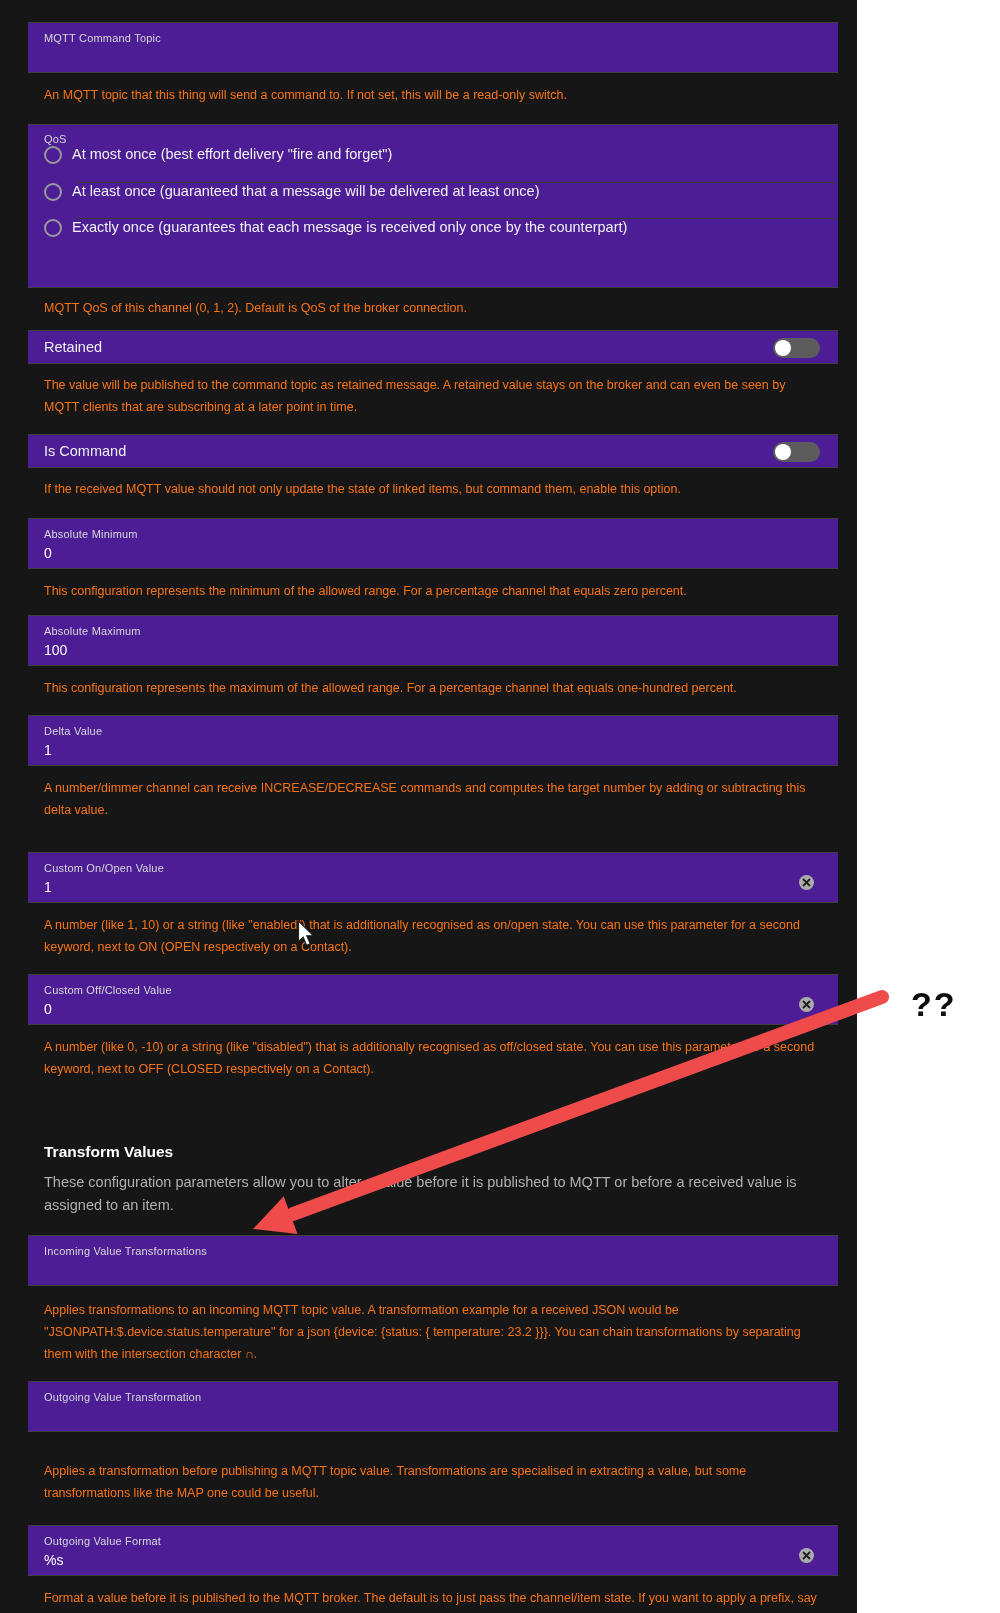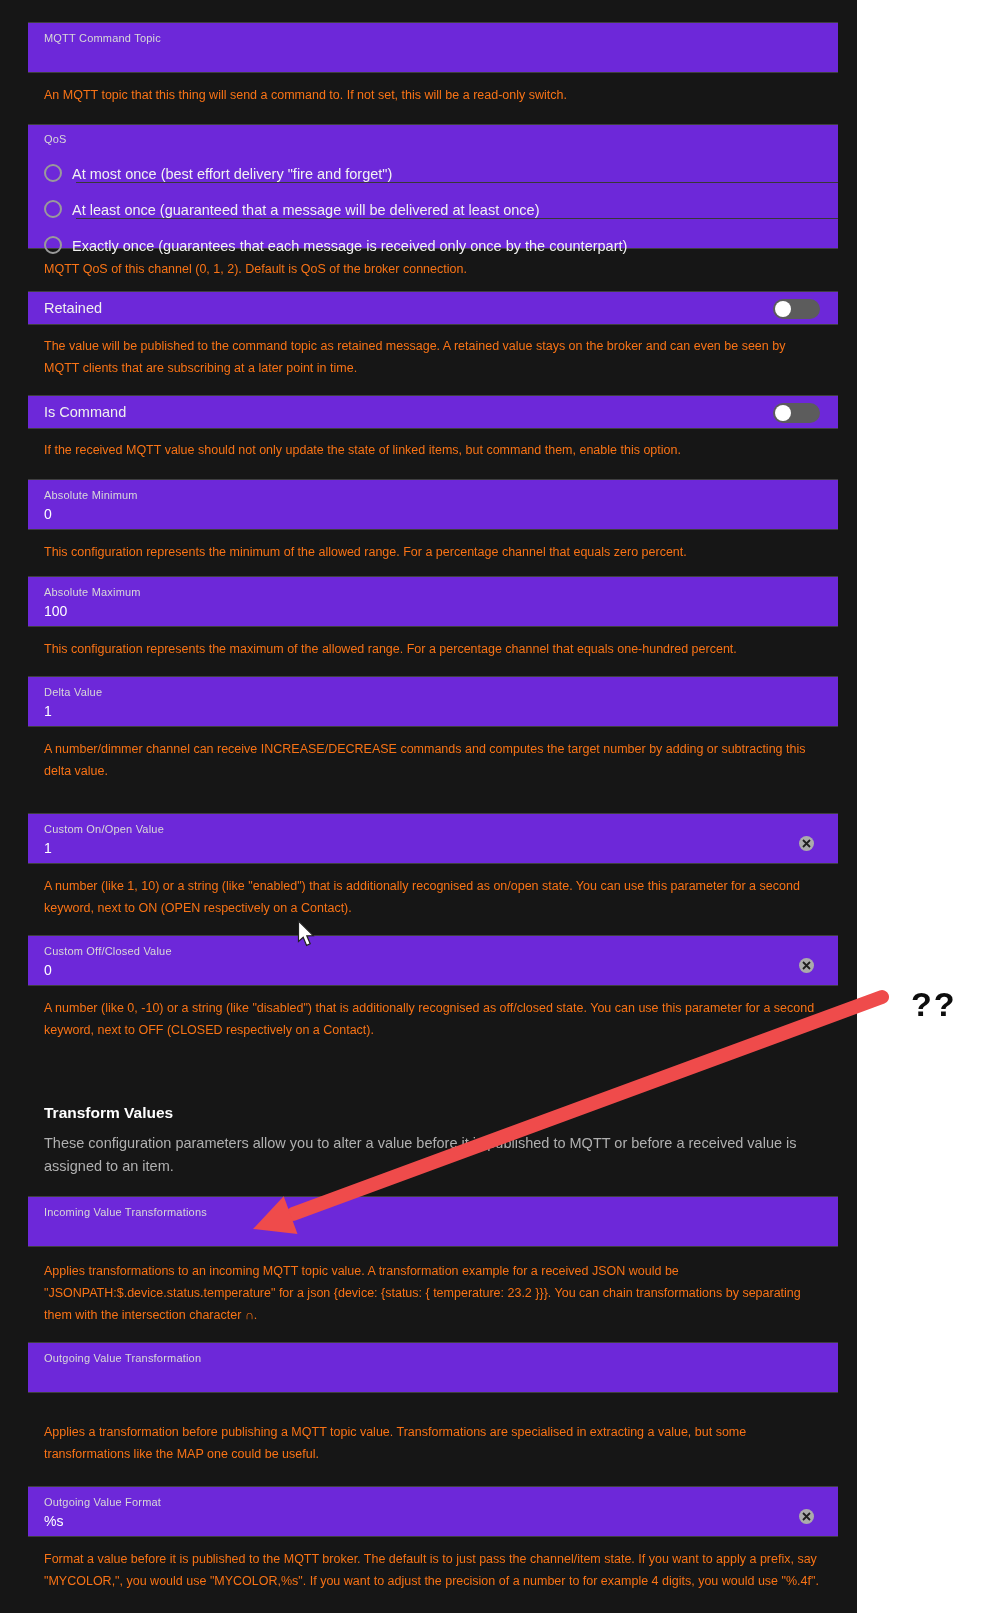--- a/index.html
+++ b/index.html
@@ -12,21 +12,21 @@
   }
   .app {
     position:absolute; left:0; top:0; width:857px; height:1613px;
     background:#161616;
   }
   .content { position:relative; width:857px; }
 
   
   .panel {
     margin-left:28px; width:810px;
-    background:#6d28d9;
+    background:#4c1d95;
     border-top:1px solid #3f3f3f;
     border-bottom:1px solid #3f3f3f;
     position:relative;
   }
   .panel.input { height:51px; padding:8px 16px; cursor:text; }
   .panel .flabel {
     font-size:11px; line-height:14px; color:#d8d8d8; letter-spacing:.2px;
   }
   .panel .fvalue {
     font-size:14px; line-height:20px; color:#ffffff; margin-top:2px;
@@ -38,24 +38,24 @@
   .switch {
     position:absolute; right:18px; top:7px;
     width:47px; height:20px; border-radius:10px; background:#5c5c5c; cursor:pointer;
   }
   .switch .knob {
     position:absolute; left:2px; top:2px; width:16px; height:16px;
     border-radius:50%; background:#ffffff;
   }
 
   
-  .panel.qos { height:125px; padding:7px 0 0 0; }
+  .panel.qos { height:164px; padding:7px 0 0 0; }
   .panel.qos .flabel { padding-left:16px; }
   .radio-row {
-    height:36px; display:flex; align-items:flex-end; padding-left:16px; cursor:pointer;
+    height:36px; display:flex; align-items:flex-start; padding-left:16px; cursor:pointer;
   }
   .radio-row + .radio-row { border-top:1px solid #383838; margin-left:48px; padding-left:0; }
   .radio-row + .radio-row .rlabel { margin-left:10px; }
   .radio-circle {
     width:18px; height:18px; border-radius:50%;
     border:2px solid #9a9a9a; background:transparent; flex:0 0 auto;
   }
   .radio-row + .radio-row .radio-circle { margin-left:-32px; }
   .rlabel { font-size:14.5px; color:#f2f2f2; margin-left:10px; white-space:nowrap; }
 

